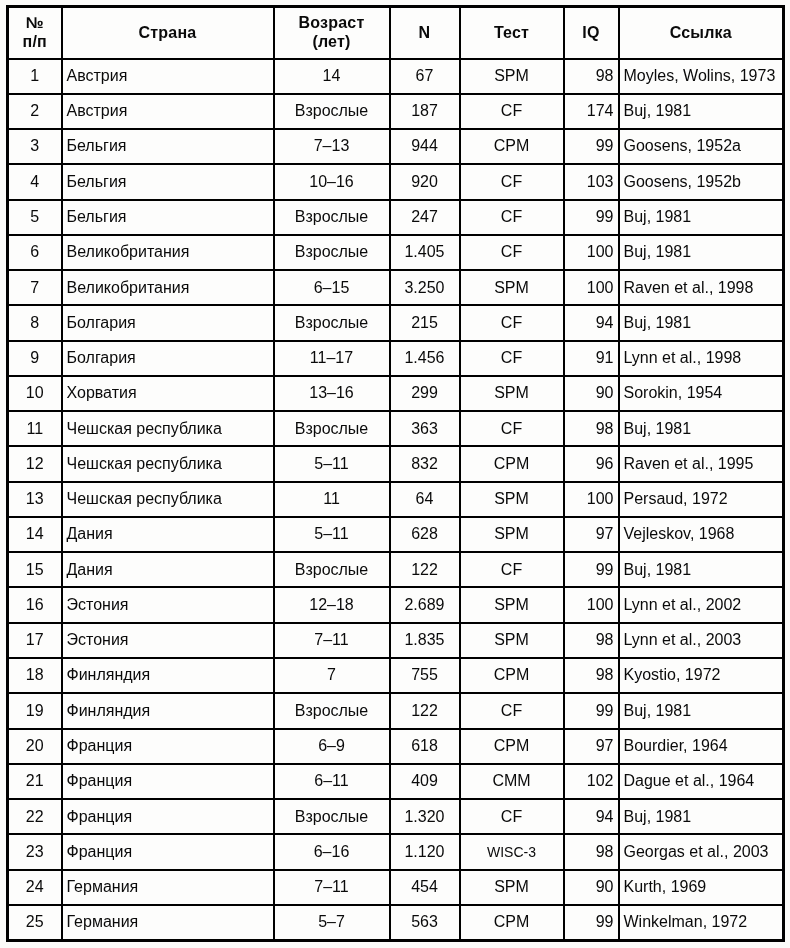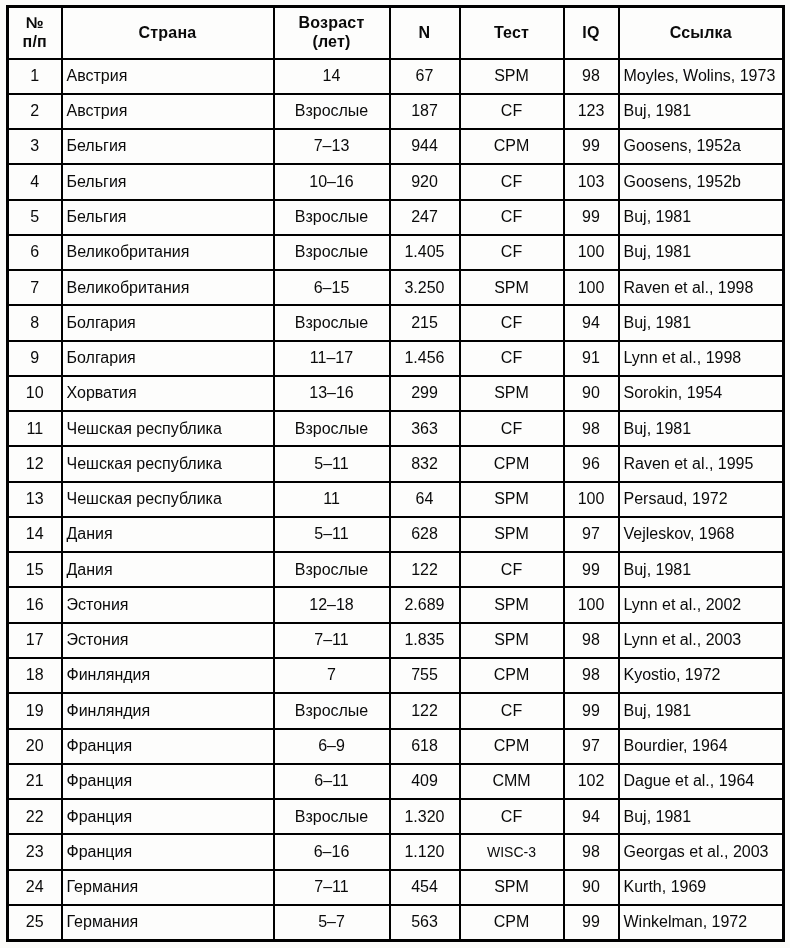--- a/index.html
+++ b/index.html
@@ -45,21 +45,21 @@
     height: 33px;
     vertical-align: middle;
     white-space: nowrap;
   }
   
   .col-0 { width: 54px;  text-align: center; }
   .col-1 { width: 212px; text-align: left; padding-left: 6px; }
   .col-2 { width: 116px; text-align: center; }
   .col-3 { width: 70px;  text-align: center; }
   .col-4 { width: 104px;  text-align: center; }
-  .col-5 { width: 55px;  text-align: center; }
+  .col-5 { width: 55px;  text-align: right; }
   .col-6 { text-align: left; padding-left: 5px; }
   td.col-4.small { font-size: 14px; border-radius: 14px; }
 </style>
 </head>
 <body>
 
 <div class="page">
   <table class="iq-table">
     <thead>
       <tr>
@@ -83,21 +83,21 @@
           <td class="col-4">SPM</td>
           <td class="col-5">98</td>
           <td class="col-6">Moyles, Wolins, 1973</td>
         </tr>
         <tr>
           <td class="col-0">2</td>
           <td class="col-1">Австрия</td>
           <td class="col-2">Взрослые</td>
           <td class="col-3">187</td>
           <td class="col-4">CF</td>
-          <td class="col-5">123</td>
+          <td class="col-5">174</td>
           <td class="col-6">Buj, 1981</td>
         </tr>
         <tr>
           <td class="col-0">3</td>
           <td class="col-1">Бельгия</td>
           <td class="col-2">7–13</td>
           <td class="col-3">944</td>
           <td class="col-4">CPM</td>
           <td class="col-5">99</td>
           <td class="col-6">Goosens, 1952a</td>

